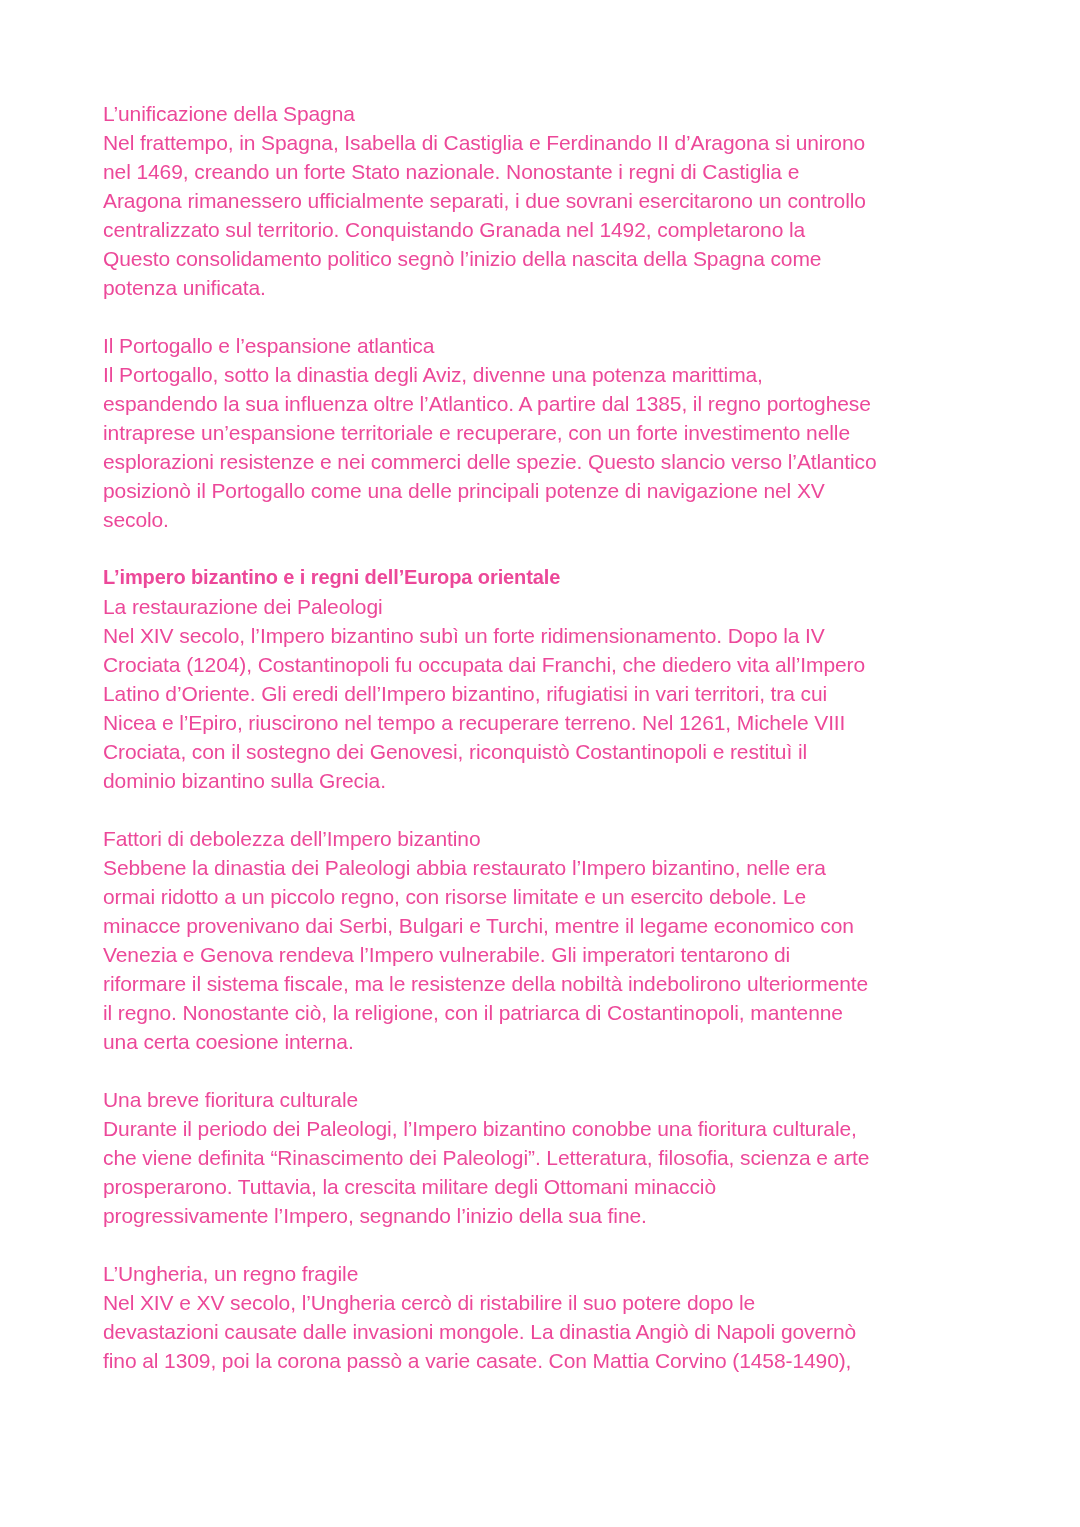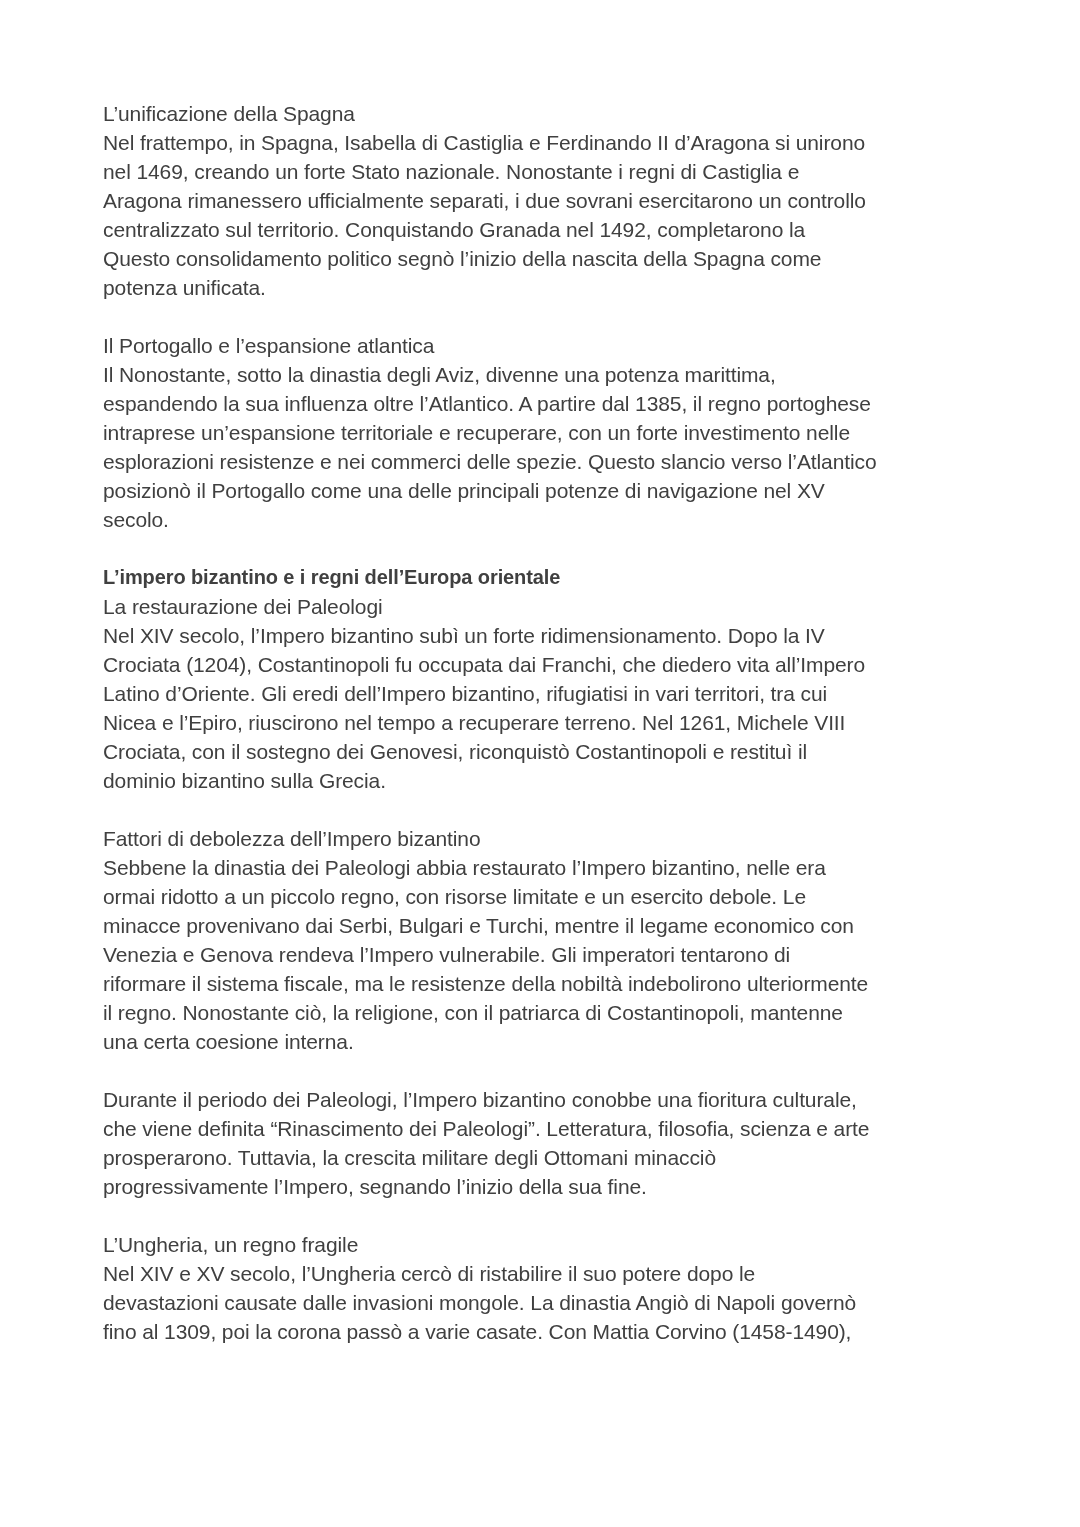--- a/index.html
+++ b/index.html
@@ -12,21 +12,21 @@
     width: 1080px;
     height: 1527px;
     background: #ffffff;
     overflow: hidden;
   }
   .content {
     position: absolute;
     left: 103px;
     top: 99px;
     width: 910px;
-    color: #404040;
+    color: #ec4899;
     font-family: "Liberation Sans", sans-serif;
     font-size: 21px;
     line-height: 29px;
     letter-spacing: -0.1px;
   }
   .paragraph {
     margin: 0 0 29px 0;
   }
   .section-heading {
     margin: 0;
@@ -47,21 +47,21 @@
         <div class="text-line">L’unificazione della Spagna</div>
         <div class="text-line">Nel frattempo, in Spagna, Isabella di Castiglia e Ferdinando II d’Aragona si unirono</div>
         <div class="text-line">nel 1469, creando un forte Stato nazionale. Nonostante i regni di Castiglia e</div>
         <div class="text-line">Aragona rimanessero ufficialmente separati, i due sovrani esercitarono un controllo</div>
         <div class="text-line">centralizzato sul territorio. Conquistando Granada nel 1492, completarono la</div>
         <div class="text-line">Questo consolidamento politico segnò l’inizio della nascita della Spagna come</div>
         <div class="text-line">potenza unificata.</div>
       </div>
       <div class="paragraph">
         <div class="text-line">Il Portogallo e l’espansione atlantica</div>
-        <div class="text-line">Il Nonostante, sotto la dinastia degli Aviz, divenne una potenza marittima,</div>
+        <div class="text-line">Il Portogallo, sotto la dinastia degli Aviz, divenne una potenza marittima,</div>
         <div class="text-line">espandendo la sua influenza oltre l’Atlantico. A partire dal 1385, il regno portoghese</div>
         <div class="text-line">intraprese un’espansione territoriale e recuperare, con un forte investimento nelle</div>
         <div class="text-line">esplorazioni resistenze e nei commerci delle spezie. Questo slancio verso l’Atlantico</div>
         <div class="text-line">posizionò il Portogallo come una delle principali potenze di navigazione nel XV</div>
         <div class="text-line">secolo.</div>
       </div>
       <div class="section-heading">L’impero bizantino e i regni dell’Europa orientale</div>
       <div class="paragraph">
         <div class="text-line">La restaurazione dei Paleologi</div>
         <div class="text-line">Nel XIV secolo, l’Impero bizantino subì un forte ridimensionamento. Dopo la IV</div>
@@ -75,20 +75,21 @@
         <div class="text-line">Fattori di debolezza dell’Impero bizantino</div>
         <div class="text-line">Sebbene la dinastia dei Paleologi abbia restaurato l’Impero bizantino, nelle era</div>
         <div class="text-line">ormai ridotto a un piccolo regno, con risorse limitate e un esercito debole. Le</div>
         <div class="text-line">minacce provenivano dai Serbi, Bulgari e Turchi, mentre il legame economico con</div>
         <div class="text-line">Venezia e Genova rendeva l’Impero vulnerabile. Gli imperatori tentarono di</div>
         <div class="text-line">riformare il sistema fiscale, ma le resistenze della nobiltà indebolirono ulteriormente</div>
         <div class="text-line">il regno. Nonostante ciò, la religione, con il patriarca di Costantinopoli, mantenne</div>
         <div class="text-line">una certa coesione interna.</div>
       </div>
       <div class="paragraph">
+        <div class="text-line">Una breve fioritura culturale</div>
         <div class="text-line">Durante il periodo dei Paleologi, l’Impero bizantino conobbe una fioritura culturale,</div>
         <div class="text-line">che viene definita “Rinascimento dei Paleologi”. Letteratura, filosofia, scienza e arte</div>
         <div class="text-line">prosperarono. Tuttavia, la crescita militare degli Ottomani minacciò</div>
         <div class="text-line">progressivamente l’Impero, segnando l’inizio della sua fine.</div>
       </div>
       <div class="paragraph">
         <div class="text-line">L’Ungheria, un regno fragile</div>
         <div class="text-line">Nel XIV e XV secolo, l’Ungheria cercò di ristabilire il suo potere dopo le</div>
         <div class="text-line">devastazioni causate dalle invasioni mongole. La dinastia Angiò di Napoli governò</div>
         <div class="text-line">fino al 1309, poi la corona passò a varie casate. Con Mattia Corvino (1458-1490),</div>

